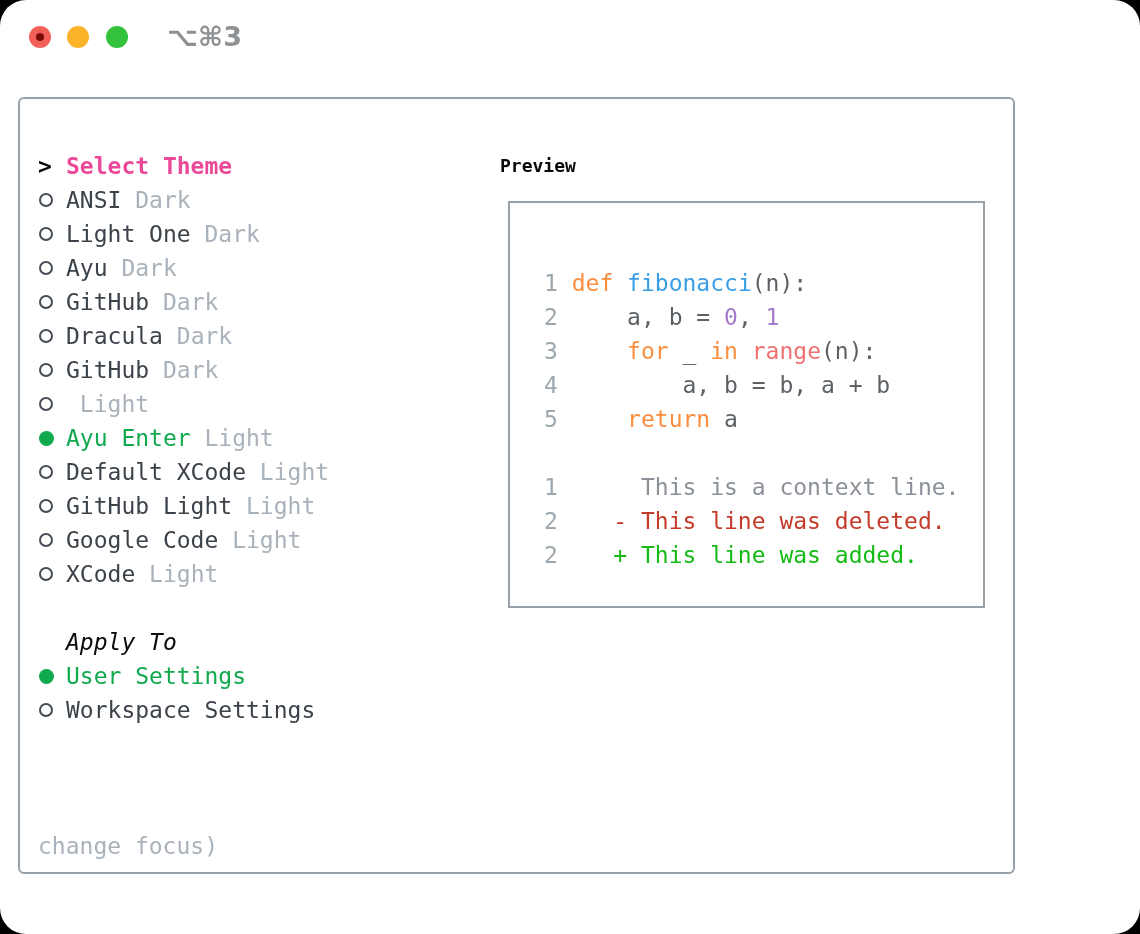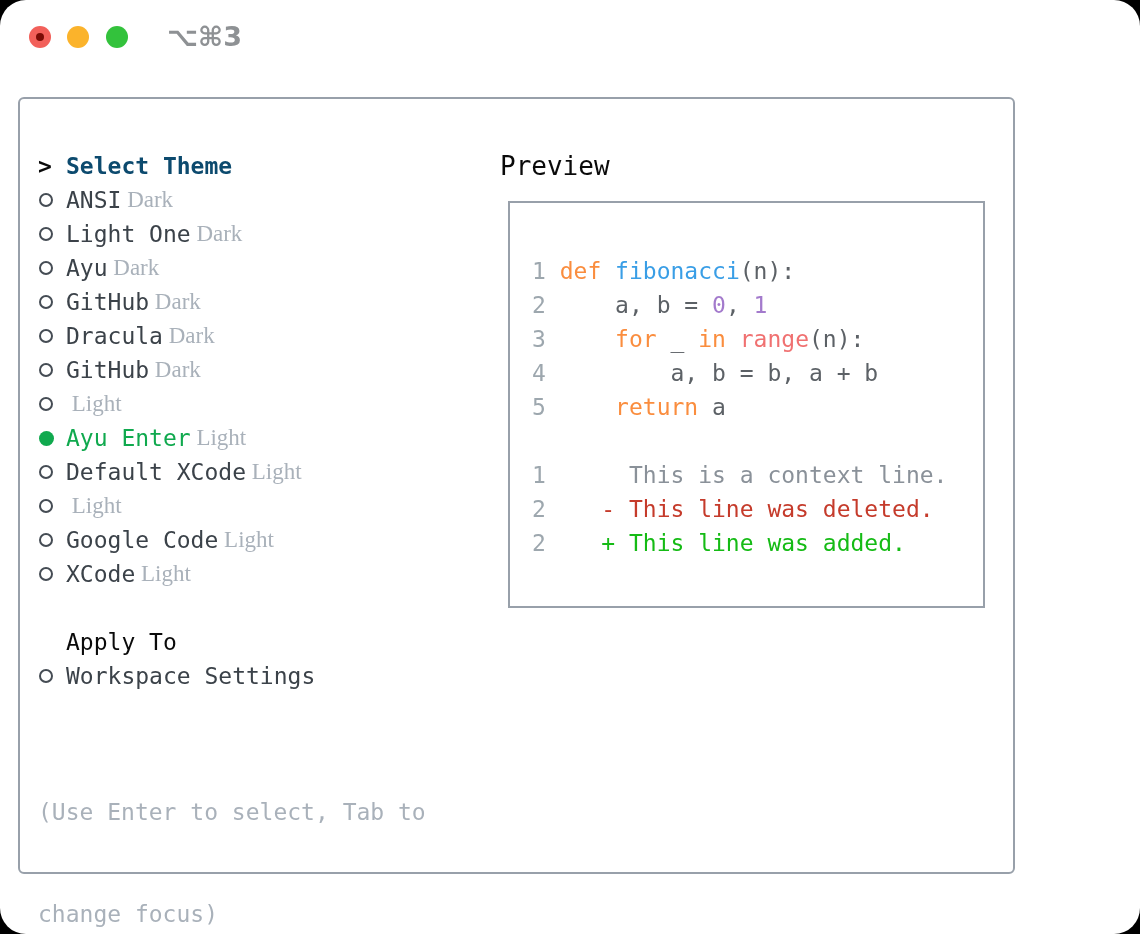--- a/index.html
+++ b/index.html
@@ -28,39 +28,39 @@
   }
   .left-col{
     position:absolute;left:18px;top:50px;
     font-size:23px;line-height:34px;color:#3B4249;
   }
   .row{display:flex;align-items:center;height:34px;white-space:pre;}
   .marker{width:28px;flex:0 0 28px;display:flex;align-items:center;}
   .cursor{font-weight:bold;color:#0A0A0A;}
   .radio{width:14px;height:14px;box-sizing:border-box;border:2px solid #454C54;border-radius:50%;margin-left:1px;}
   .radio.sel{width:15px;height:15px;border:none;background:#10A94E;}
-  .hdr{font-weight:bold;color:#0c4a6e;}
-  .section-hdr{color:#0A0A0A;}
+  .hdr{font-weight:bold;color:#ec4899;}
+  .section-hdr{color:#0A0A0A;font-style:italic;}
   .theme-name{color:#3B4249;text-align:right;}
   .theme-name.sel{color:#10A94E;}
-  .variant{color:#A9B1BA;font-family:Liberation Serif, serif;}
+  .variant{color:#A9B1BA;}
   .spacer{height:34px;}
   .hint{color:#A9B1BA;white-space:pre;}
   .hint div{height:34px;line-height:34px;}
   
   .preview-label{
     position:absolute;left:480px;top:50px;height:34px;line-height:34px;
-    font-size:26px;font-weight:normal;color:#0A0A0A;
+    font-size:18px;font-weight:bold;color:#0A0A0A;
   }
   .preview-box{
     position:absolute;left:488px;top:102px;width:477px;height:407px;
     box-sizing:border-box;border:2px solid #98A0AA;background:#fff;overflow:hidden;
   }
   .preview-box pre{
-    margin:4px;padding:47px 12px 0 18px;
+    margin:16px;padding:47px 12px 0 18px;
     font-family:"DejaVu Sans Mono", monospace;font-size:23px;line-height:34px;
   }
   .kw{color:#FA8D3E;}
   .fn{color:#399EE6;}
   .num{color:#A37ACC;}
   .rng{color:#F07171;}
   .code{color:#5C6166;}
   .gut{color:#9DA7AE;}
   .ctx{color:#8A9199;}
   .del{color:#C53B2B;}
@@ -91,40 +91,40 @@
       <div id="theme-list">
           <div class="row"><span class="marker"><span class="radio"></span></span><span class="theme-name">ANSI</span><span class="variant"> Dark</span></div>
           <div class="row"><span class="marker"><span class="radio"></span></span><span class="theme-name">Light One</span><span class="variant"> Dark</span></div>
           <div class="row"><span class="marker"><span class="radio"></span></span><span class="theme-name">Ayu</span><span class="variant"> Dark</span></div>
           <div class="row"><span class="marker"><span class="radio"></span></span><span class="theme-name">GitHub</span><span class="variant"> Dark</span></div>
           <div class="row"><span class="marker"><span class="radio"></span></span><span class="theme-name">Dracula</span><span class="variant"> Dark</span></div>
           <div class="row"><span class="marker"><span class="radio"></span></span><span class="theme-name">GitHub</span><span class="variant"> Dark</span></div>
           <div class="row"><span class="marker"><span class="radio"></span></span><span class="variant"> Light</span></div>
           <div class="row"><span class="marker"><span class="radio sel"></span></span><span class="theme-name sel">Ayu Enter</span><span class="variant"> Light</span></div>
           <div class="row"><span class="marker"><span class="radio"></span></span><span class="theme-name">Default XCode</span><span class="variant"> Light</span></div>
-          <div class="row"><span class="marker"><span class="radio"></span></span><span class="variant"> Light</span></div>
+          <div class="row"><span class="marker"><span class="radio"></span></span><span class="theme-name">GitHub Light</span><span class="variant"> Light</span></div>
           <div class="row"><span class="marker"><span class="radio"></span></span><span class="theme-name">Google Code</span><span class="variant"> Light</span></div>
           <div class="row"><span class="marker"><span class="radio"></span></span><span class="theme-name">XCode</span><span class="variant"> Light</span></div>
         </div>
 
       <div class="spacer"></div>
 
       <div class="row">
         <span class="marker"></span>
         <span class="section-hdr">Apply To</span>
       </div>
 
       <div id="apply-list">
+          <div class="row"><span class="marker"><span class="radio sel"></span></span><span class="theme-name sel">User Settings</span></div>
           <div class="row"><span class="marker"><span class="radio"></span></span><span class="theme-name">Workspace Settings</span></div>
         </div>
 
       <div class="spacer"></div>
 
       <div class="hint">
-        <div>(Use Enter to select, Tab to</div>
         <div>change focus)</div>
       </div>
     </div>
 
     <div class="preview-label">Preview</div>
     <div class="preview-box">
       <pre id="preview-code"><span class="gut">1 </span><span class="kw">def</span><span class="code"> </span><span class="fn">fibonacci</span><span class="code">(n):</span>
 <span class="gut">2 </span><span class="code">    a, b = </span><span class="num">0</span><span class="code">, </span><span class="num">1</span>
 <span class="gut">3 </span><span class="code">    </span><span class="kw">for</span><span class="code"> _ </span><span class="kw">in</span><span class="code"> </span><span class="rng">range</span><span class="code">(n):</span>
 <span class="gut">4 </span><span class="code">        a, b = b, a + b</span>

